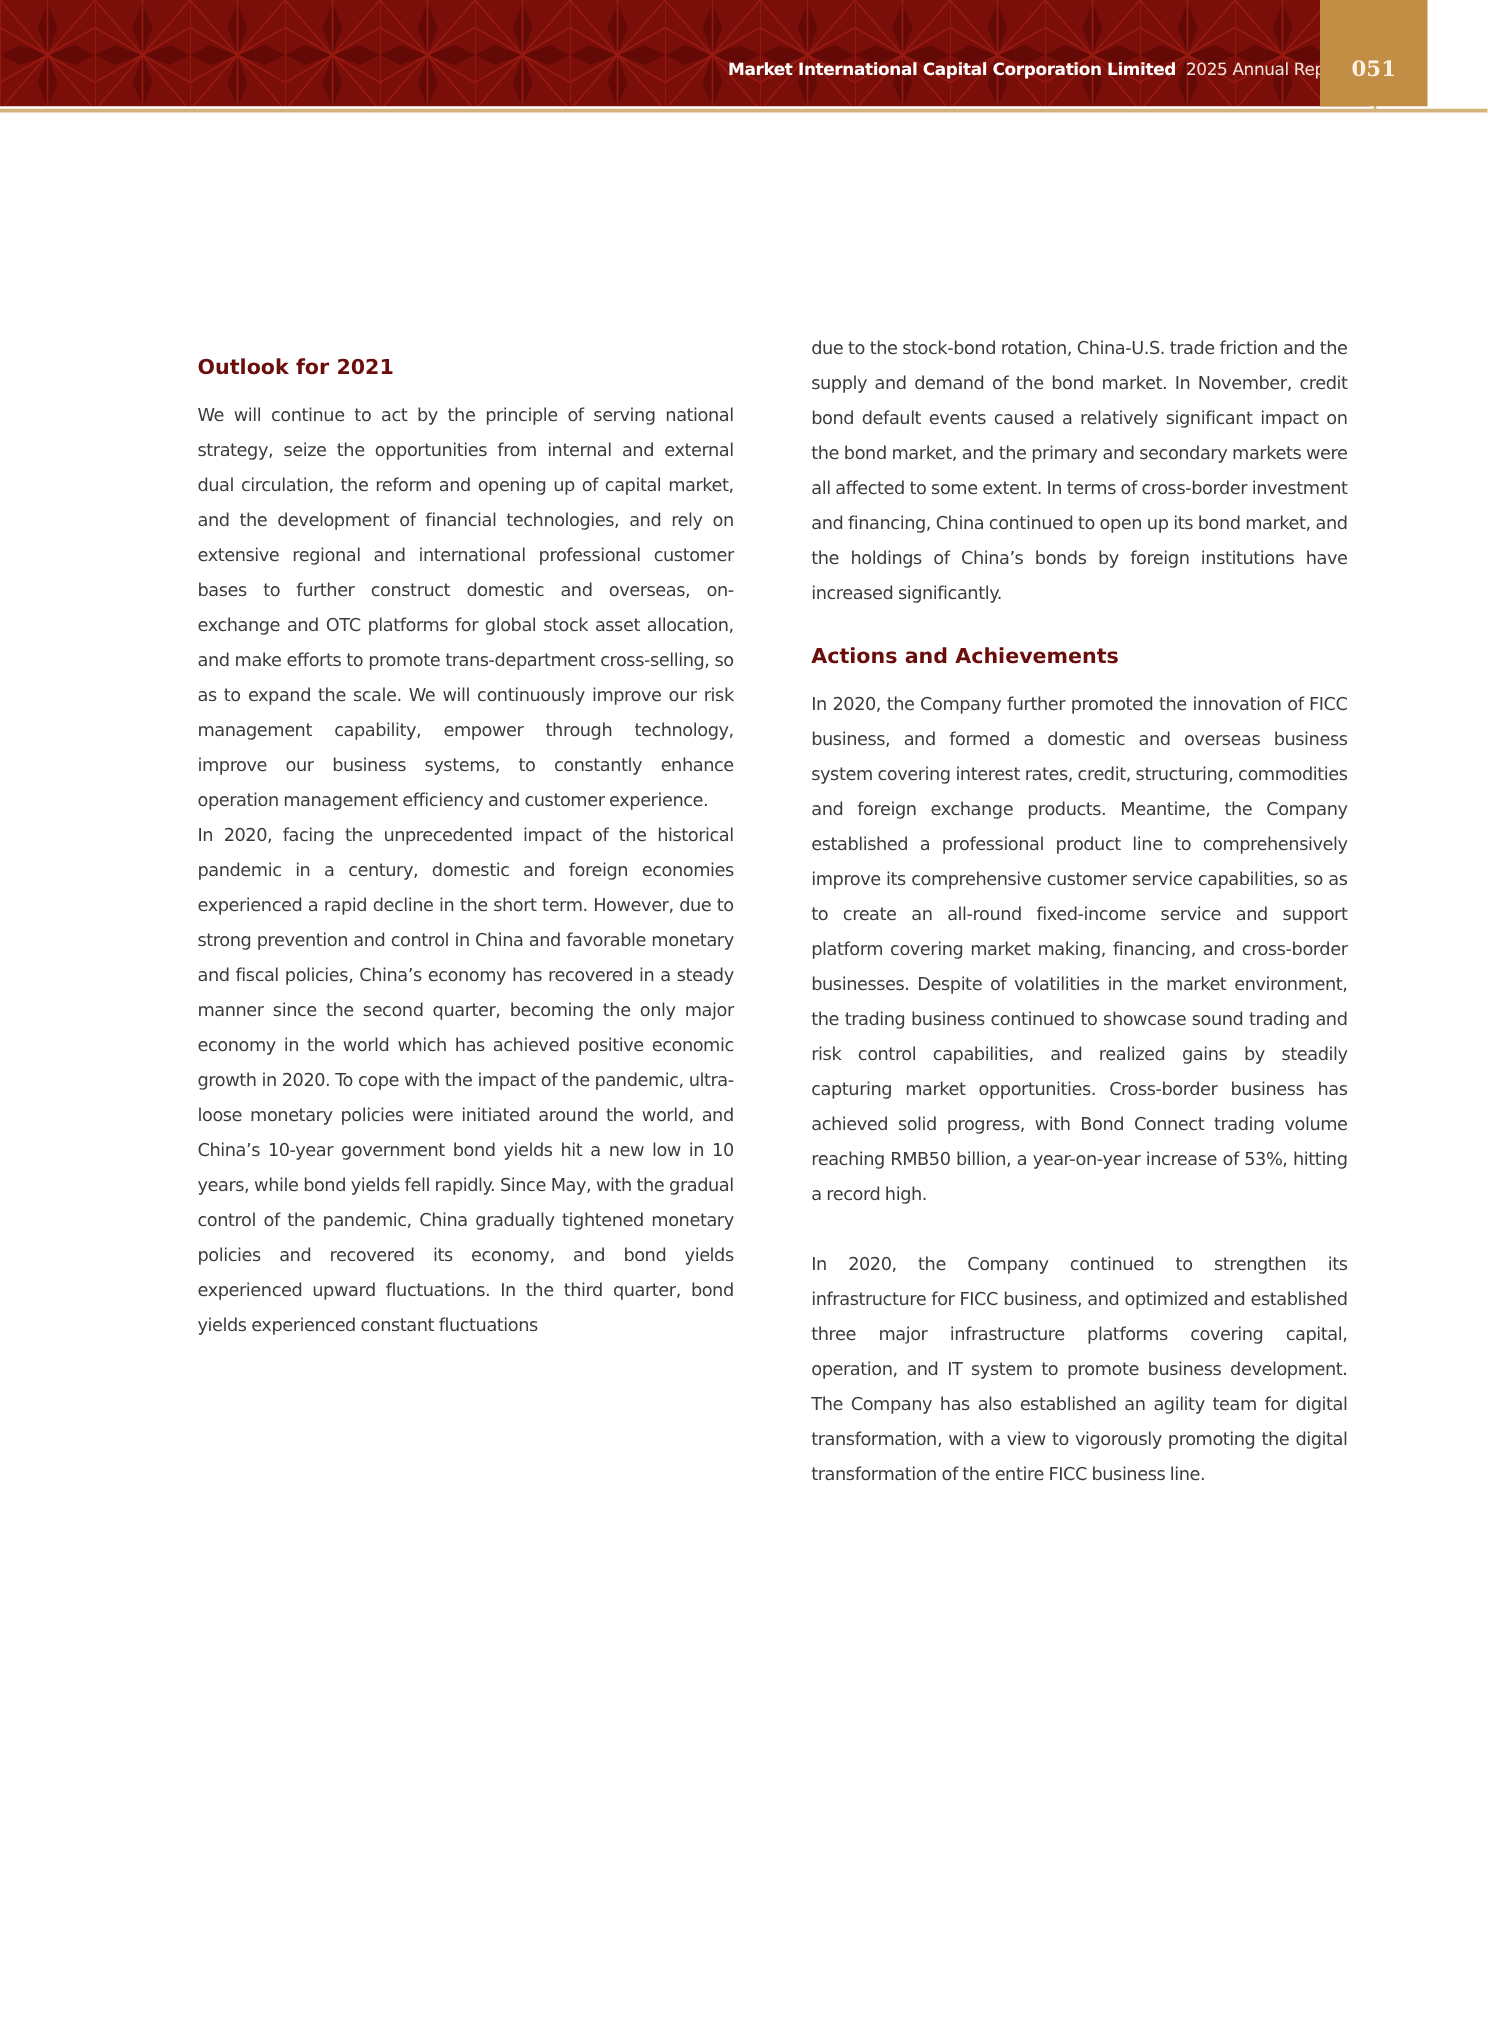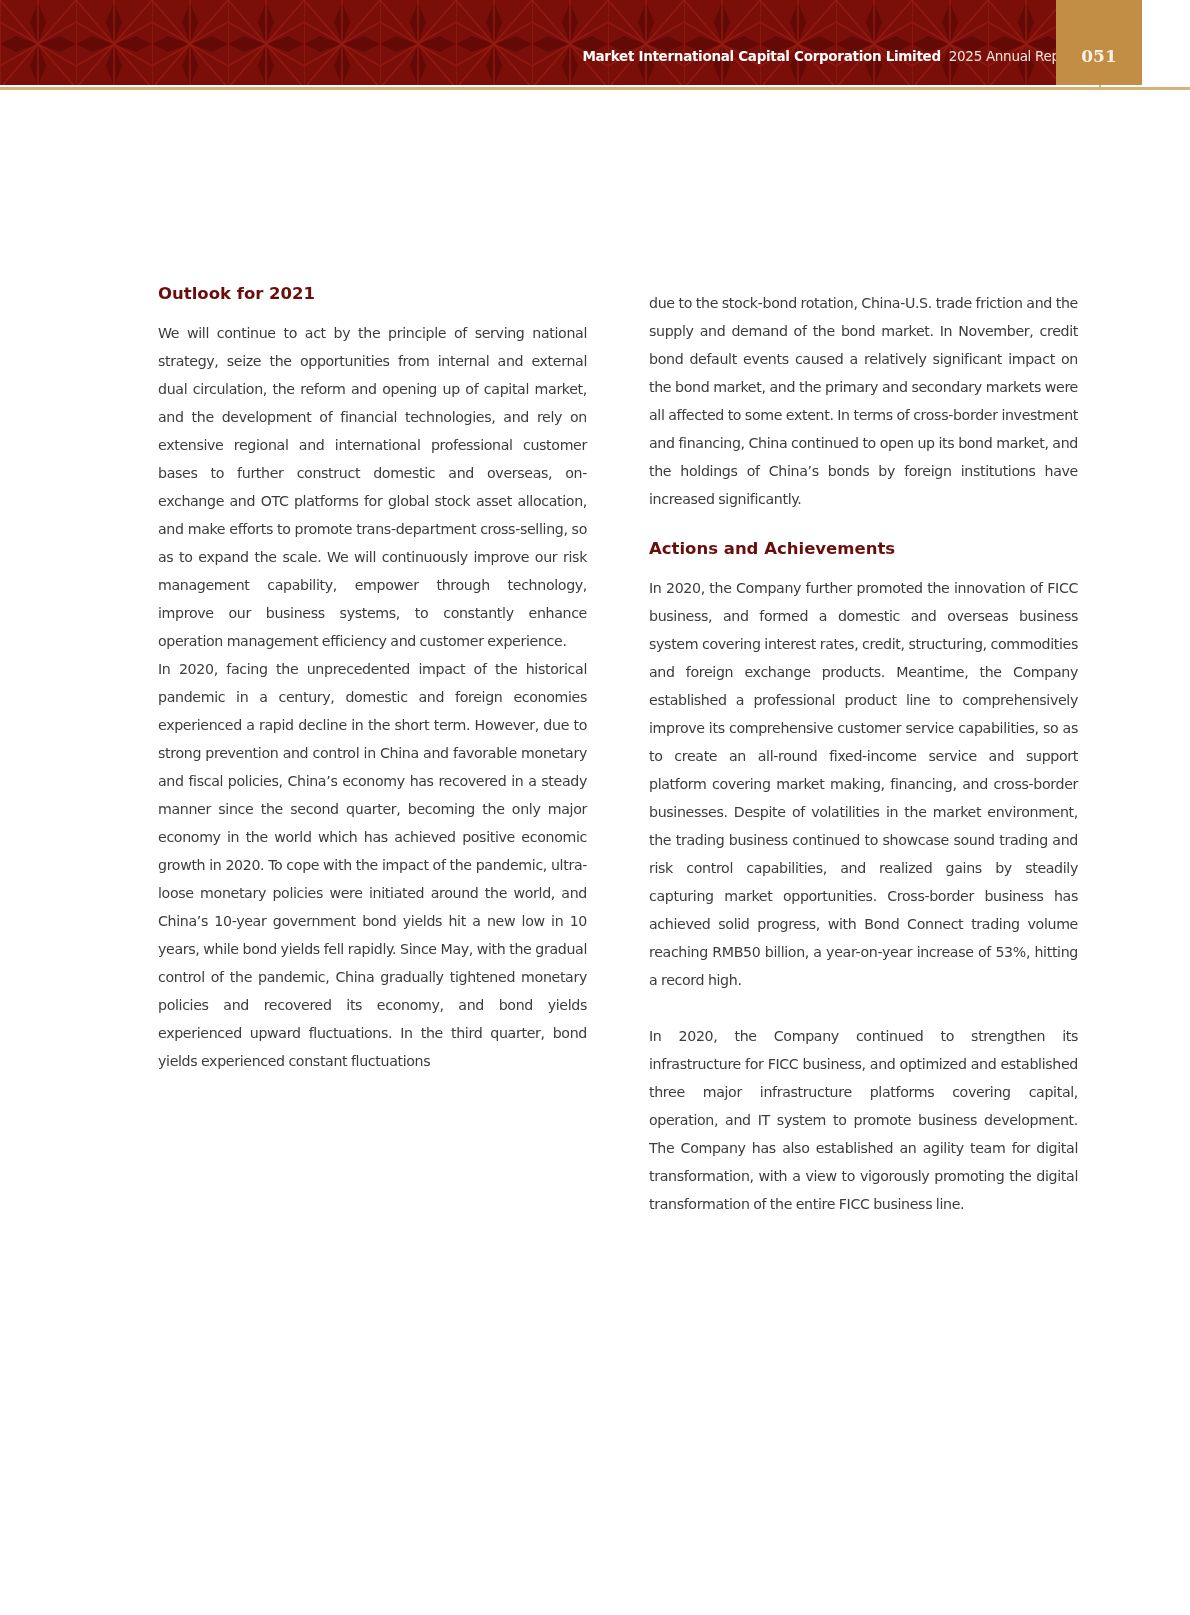--- a/index.html
+++ b/index.html
@@ -56,21 +56,21 @@
       position: absolute;
       left: 0; top: 87px;
       width: 1190px; height: 3px;
       background: #d4b27a;
     }
     .col {
       position: absolute;
       width: 429px;
     }
     .col-left { left: 130px; top: 280px; margin-left: 28px; }
-    .col-right { left: 649px; top: 292px; }
+    .col-right { left: 649px; top: 268px; }
     .h2 {
       color: #6a0e0c;
       font-family: "DejaVu Sans", sans-serif;
       font-weight: bold;
       font-size: 16.5px;
       margin: 0;
       line-height: 28px;
     }
     .h1 {
       color: #6a0e0c;

